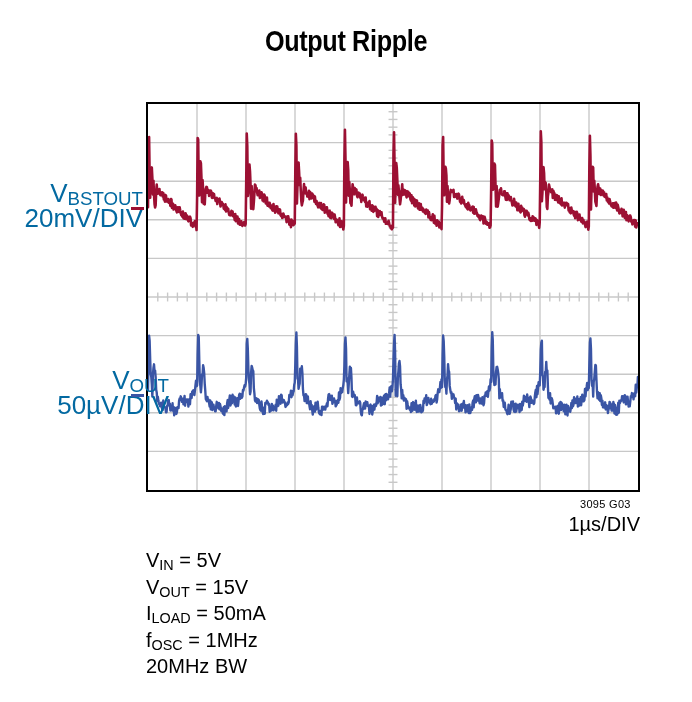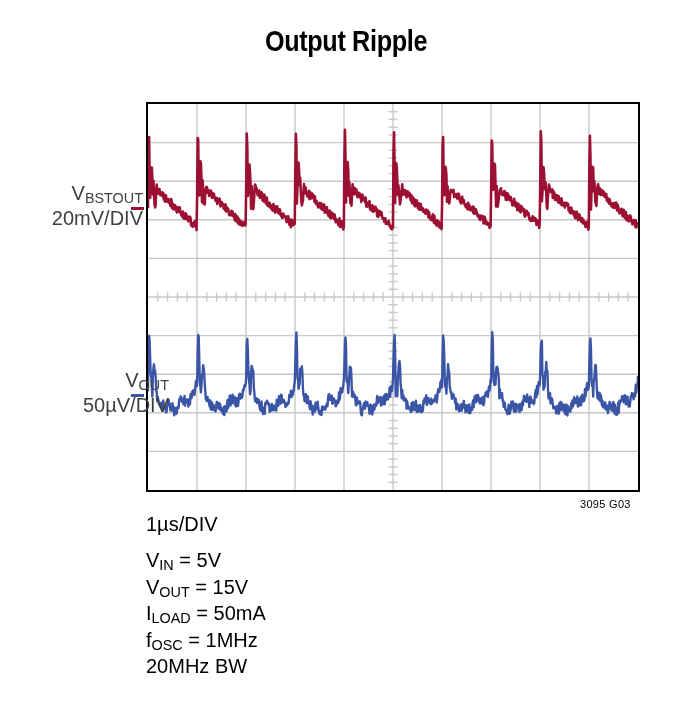--- a/index.html
+++ b/index.html
@@ -50,23 +50,23 @@
     width: 100%;
     height: 100%;
   }
 
   
   .side-label {
     position: absolute;
     text-align: right;
     white-space: nowrap;
     font-family: "Liberation Sans", sans-serif;
-    font-size: 20px;
+    font-size: 26px;
     line-height: 23px;
-    color: #404040;
+    color: #0369a1;
     margin-left: 23px;
   }
   .side-label .l1 { display: block; }
   .side-label .l2 { display: block; }
   .side-label sub {
     font-size: 0.72em;
     vertical-align: baseline;
     position: relative;
     top: 3px;
   }
@@ -95,21 +95,21 @@
     top: 394px;
     background: #3a55a5;
   }
 
   
   #x-axis-label {
     position: absolute;
     left: 146px;
     top: 513px;
     width: 494px;
-    text-align: left;
+    text-align: right;
     font-size: 20px;
     font-family: "Liberation Sans", sans-serif;
   }
   #figure-id {
     position: absolute;
     left: 580px;
     top: 498px;
     font-size: 11px;
     letter-spacing: 0.3px;
     font-family: "Liberation Sans", sans-serif;

